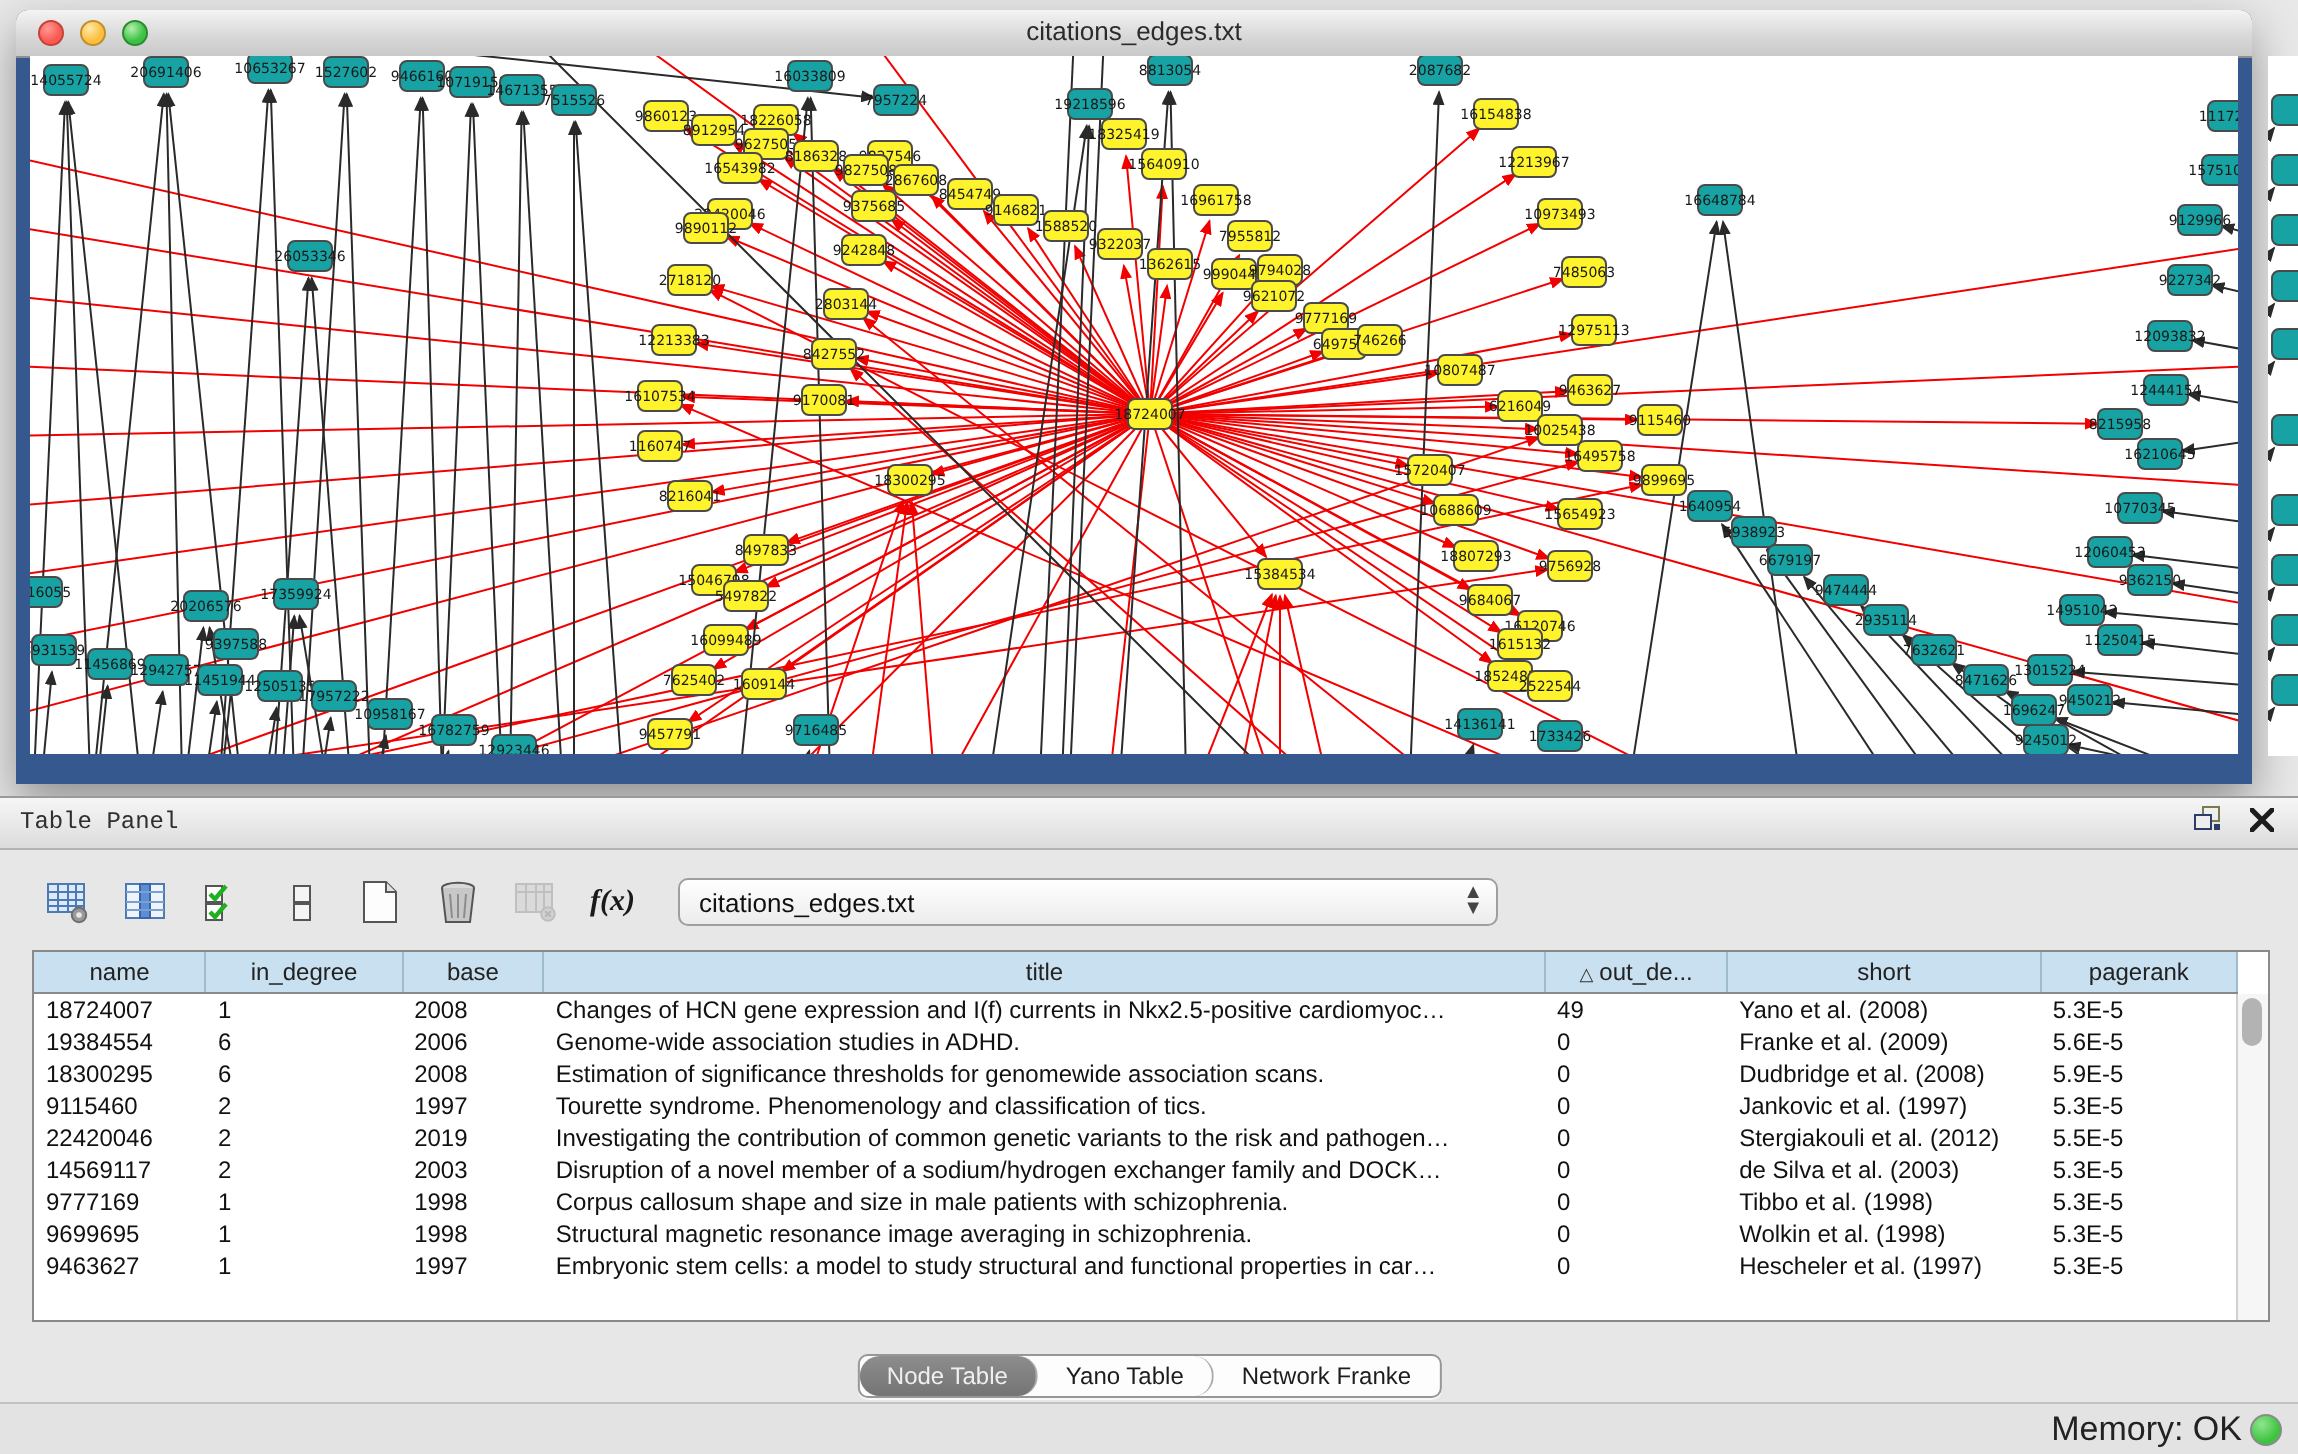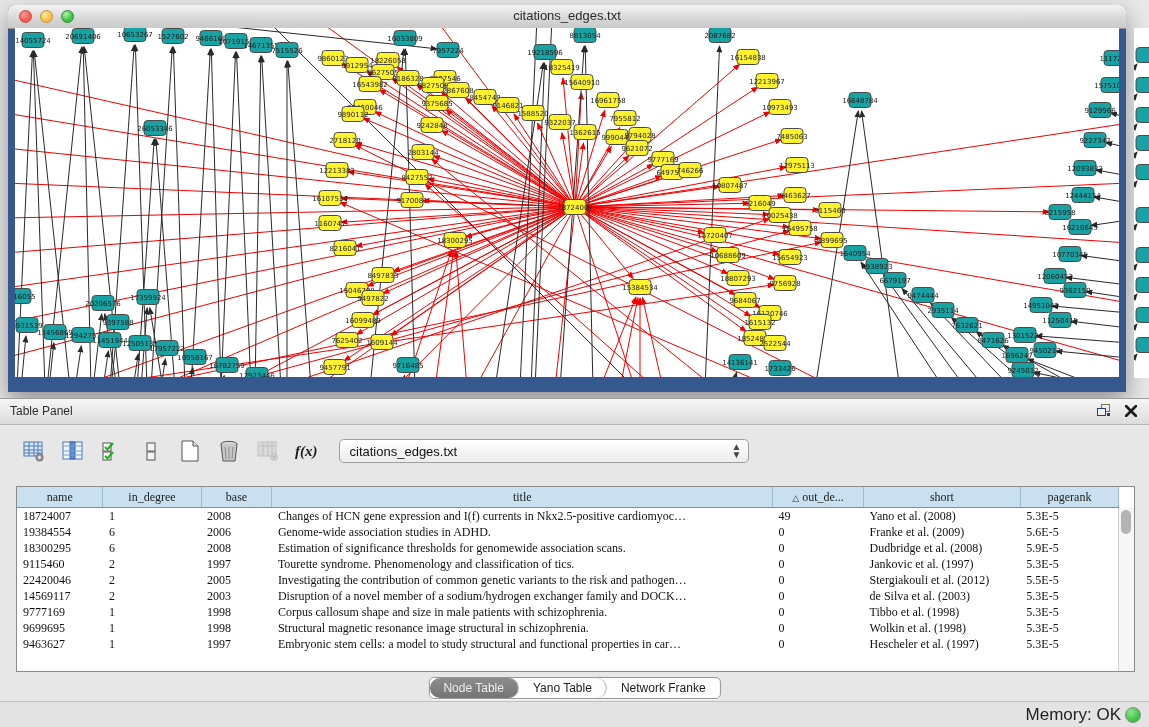--- a/index.html
+++ b/index.html
@@ -20,35 +20,35 @@
   svg.netsvg{display:block;}
   .er{stroke:#f20000;stroke-width:1;}
   .ek{stroke:#2a2a2a;stroke-width:1;}
   .node-label{font-family:"DejaVu Sans",sans-serif;font-size:7px;fill:#1a1a1a;text-anchor:middle;}
 
   
   .desk-strip{position:absolute;left:1134px;top:28px;width:15px;height:350px;background:#fff;overflow:hidden;}
 
   
   .table-panel{position:absolute;left:0;top:398px;width:1149px;height:329px;background:#e7e7e7;border-top:1px solid #9a9a9a;}
-  .tp-header{height:25px;background:linear-gradient(#f6f6f6,#dcdcdc);border-bottom:1px solid #b4b4b4;position:relative;}
+  .tp-header{height:25px;background:linear-gradient(#f6f6f6,#dcdcdc);border-bottom:1px solid #b4b4b4;position:relative;font-family:Liberation Mono, monospace;}
   .tp-title{font-size:12px;color:#2f2f2f;line-height:25px;padding-left:10px;}
   .tp-icons{position:absolute;right:12px;top:4px;display:flex;gap:14px;align-items:center;}
 
   .toolbar{display:flex;align-items:center;gap:15px;padding:14px 0 8px 22px;}
   .tool-btn{background:none;border:none;padding:0;width:24px;height:24px;display:flex;align-items:center;justify-content:center;cursor:default;}
   .tool-btn.disabled{opacity:.5;}
   .fx{font-family:"Liberation Serif",serif;font-style:italic;font-weight:bold;font-size:15px;color:#1a1a1a;width:auto;}
   .combo{margin-left:6px;width:392px;height:22px;border:1px solid #9f9f9f;border-radius:5px;
     background:linear-gradient(#ffffff,#ececec);display:flex;align-items:center;font-size:13px;color:#111;
     padding:0 6px 0 10px;box-shadow:inset 0 1px 0 #fff;}
   .combo .val{flex:1;}
   .combo .updown{font-size:10px;color:#444;line-height:8px;text-align:center;}
 
-  .tablebox{position:absolute;left:16px;right:14px;top:87px;height:184px;background:#fff;border:1px solid #8a8a8a;overflow:hidden;font-family:Liberation Serif, serif;}
+  .tablebox{position:absolute;left:16px;right:14px;top:76px;height:184px;background:#fff;border:1px solid #8a8a8a;overflow:hidden;}
   table.grid{border-collapse:collapse;table-layout:fixed;width:1102px;font-size:12px;}
   table.grid th{background:#c8e0ef;font-weight:normal;color:#222;height:20px;border-right:1px solid #9fbccd;border-bottom:1px solid #8a8a8a;
     overflow:hidden;white-space:nowrap;text-align:center;padding:0 3px;}
   table.grid td{height:16px;padding:0 0 0 6px;color:#111;white-space:nowrap;overflow:hidden;}
   .sortglyph{font-size:9px;margin-right:3px;color:#333;}
   .vscroll{position:absolute;top:21px;right:0;bottom:0;width:15px;background:#f6f6f6;border-left:1px solid #d0d0d0;}
   .vthumb{position:absolute;top:2px;left:2px;width:10px;height:24px;border-radius:6px;background:#b3b3b3;}
 
   .seg-tabs{position:absolute;left:50%;transform:translateX(-50%);top:278px;display:flex;height:20px;
     border:1px solid #979797;border-radius:5px;overflow:hidden;background:#fdfdfd;box-shadow:0 1px 0 rgba(255,255,255,.7);}
@@ -679,21 +679,21 @@
             <td>2</td>
             <td>1997</td>
             <td>Tourette syndrome. Phenomenology and classification of tics.</td>
             <td>0</td>
             <td>Jankovic et al. (1997)</td>
             <td>5.3E-5</td>
           </tr>
           <tr>
             <td>22420046</td>
             <td>2</td>
-            <td>2005</td>
+            <td>2019</td>
             <td>Investigating the contribution of common genetic variants to the risk and pathogen…</td>
             <td>0</td>
             <td>Stergiakouli et al. (2012)</td>
             <td>5.5E-5</td>
           </tr>
           <tr>
             <td>14569117</td>
             <td>2</td>
             <td>2003</td>
             <td>Disruption of a novel member of a sodium/hydrogen exchanger family and DOCK…</td>
@@ -707,21 +707,21 @@
             <td>1998</td>
             <td>Corpus callosum shape and size in male patients with schizophrenia.</td>
             <td>0</td>
             <td>Tibbo et al. (1998)</td>
             <td>5.3E-5</td>
           </tr>
           <tr>
             <td>9699695</td>
             <td>1</td>
             <td>1998</td>
-            <td>Structural magnetic resonance image structural in schizophrenia.</td>
+            <td>Structural magnetic resonance image averaging in schizophrenia.</td>
             <td>0</td>
             <td>Wolkin et al. (1998)</td>
             <td>5.3E-5</td>
           </tr>
           <tr>
             <td>9463627</td>
             <td>1</td>
             <td>1997</td>
             <td>Embryonic stem cells: a model to study structural and functional properties in car…</td>
             <td>0</td>

